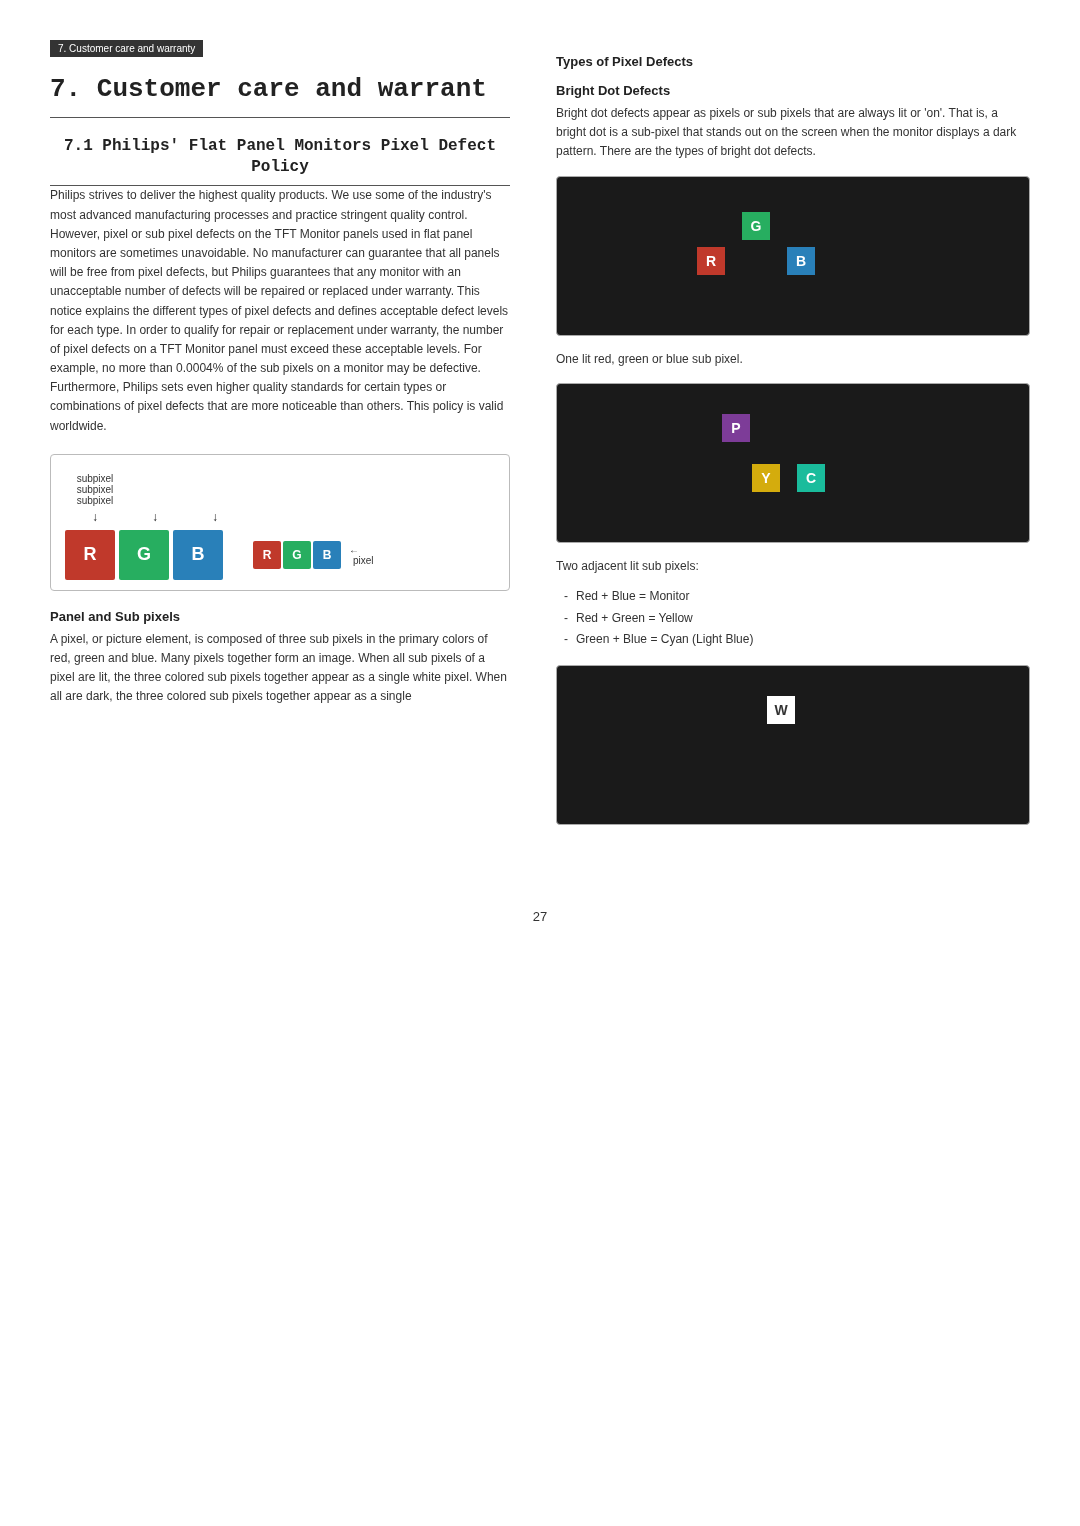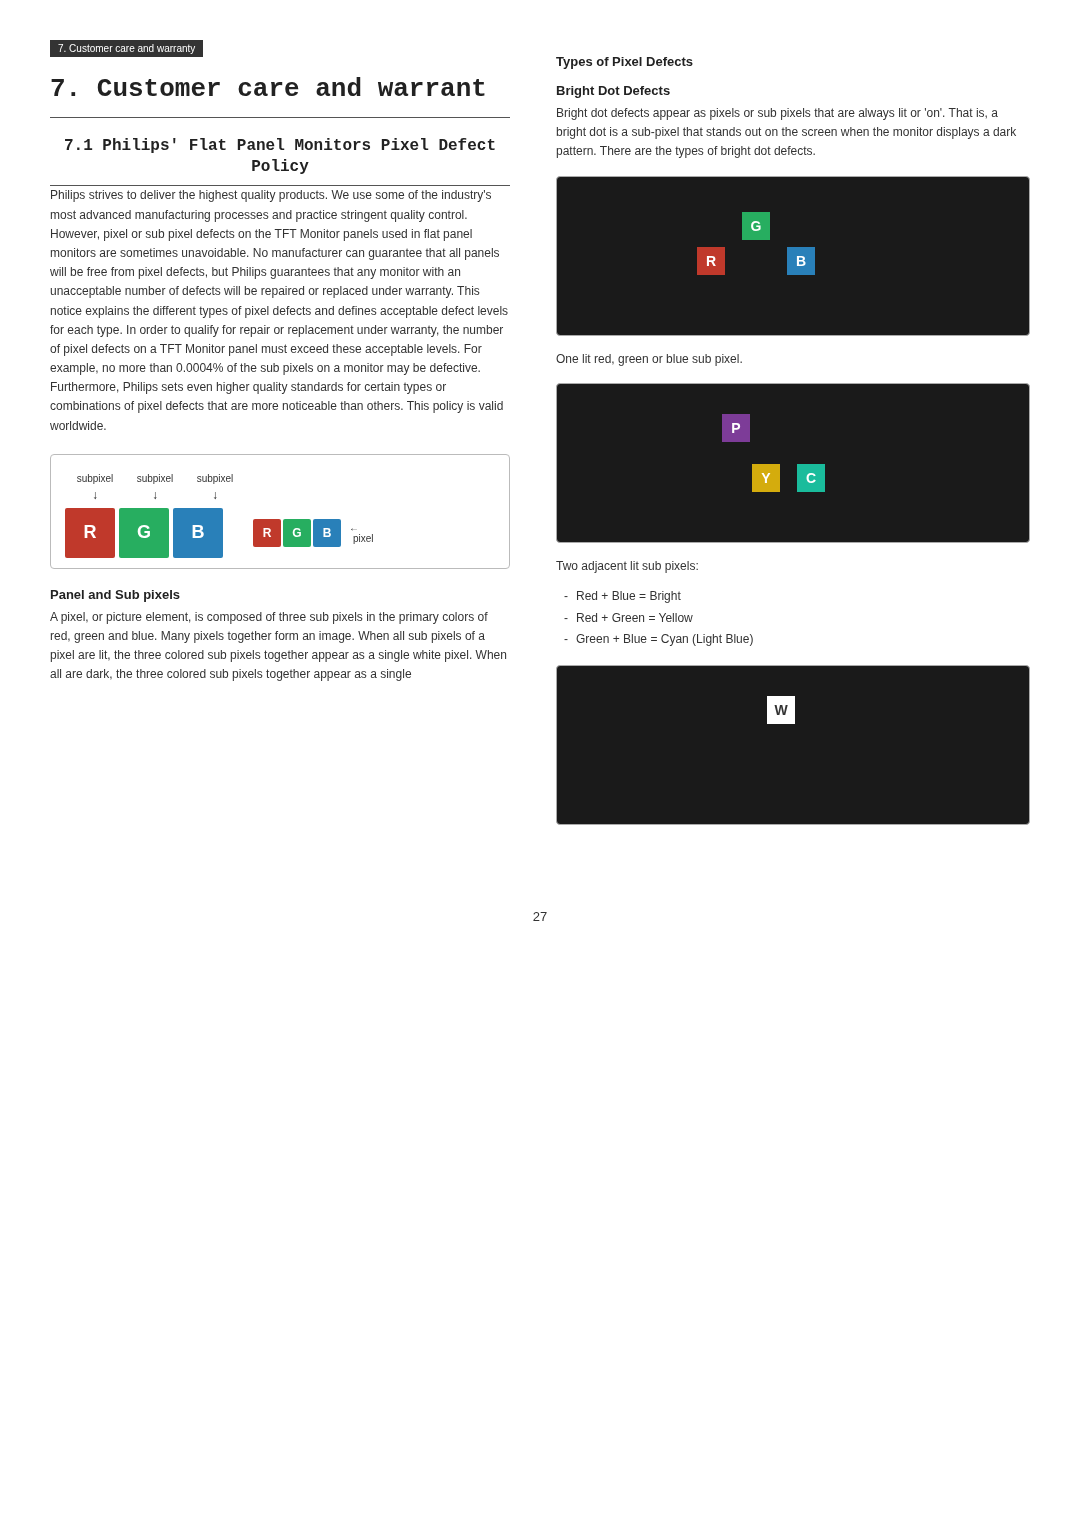--- a/index.html
+++ b/index.html
@@ -64,21 +64,21 @@
     }
     .subpixel-diagram {
       border: 1px solid #bbb;
       border-radius: 4px;
       padding: 18px 14px 10px 14px;
       margin: 18px 0;
       background: #fff;
     }
     .subpixel-labels {
       display: flex;
-      flex-direction: row;
+      flex-direction: column;
       gap: 0;
       margin-bottom: 4px;
     }
     .subpixel-label {
       font-size: 10px;
       color: #333;
       width: 60px;
       text-align: center;
     }
     .subpixel-arrows {
@@ -342,21 +342,21 @@
     </div>
     <p class="caption">One lit red, green or blue sub pixel.</p>
 
     <div class="bright-dot-diagram">
       <div class="dot-p">P</div>
       <div class="dot-y">Y</div>
       <div class="dot-c">C</div>
     </div>
     <p class="caption">Two adjacent lit sub pixels:</p>
     <ul class="adjacent-list">
-      <li>Red + Blue = Bright</li>
+      <li>Red + Blue = Monitor</li>
       <li>Red + Green = Yellow</li>
       <li>Green + Blue = Cyan (Light Blue)</li>
     </ul>
 
     <div class="bright-dot-diagram">
       <div class="dot-w">W</div>
     </div>
   </div>
 </div>
 

